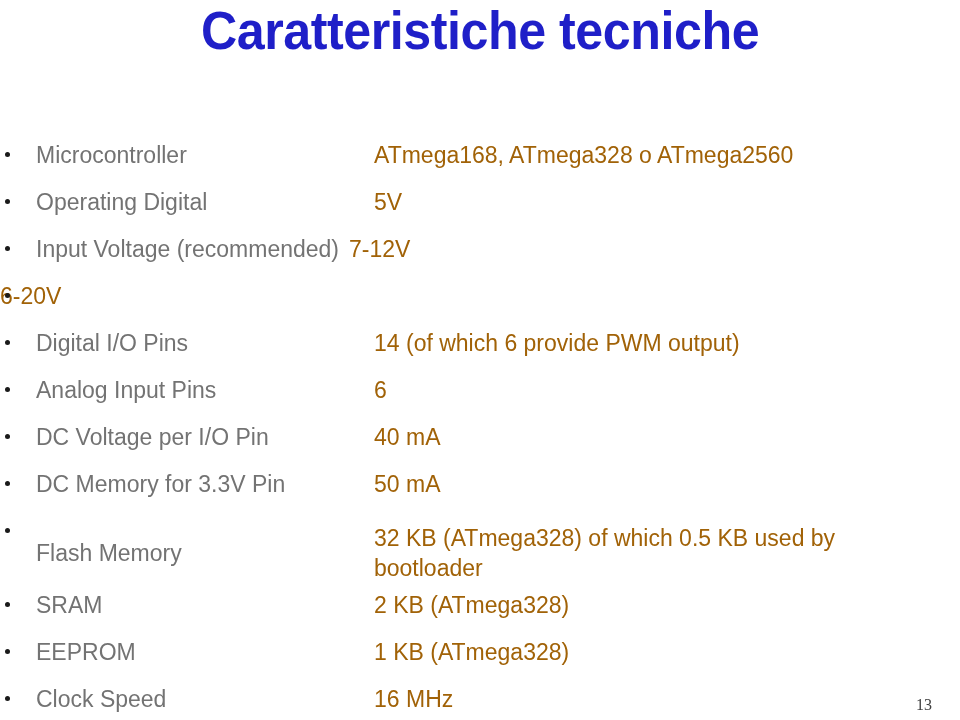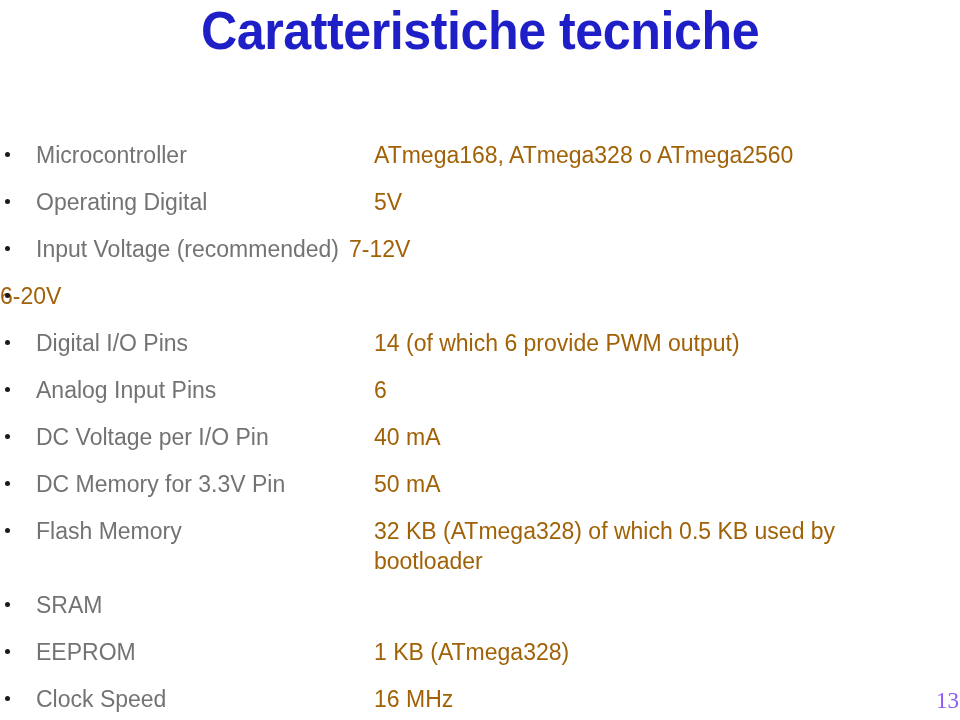--- a/index.html
+++ b/index.html
@@ -43,20 +43,21 @@
   }
   .spec-row {
     position: relative;
     display: flex;
     align-items: flex-start;
     min-height: 47px;
     padding-left: 0;
   }
   .spec-row.tall {
     min-height: 74px;
+    align-items: center;
   }
   .bullet-icon {
     position: absolute;
     left: 5px;
     top: 12px;
     width: 5px;
     height: 5px;
     background: #1a1a1a;
     border-radius: 50%;
   }
@@ -79,25 +80,25 @@
   }
   
   .spec-row.wide-label .spec-label {
     width: auto;
     padding-right: 10px;
   }
 
   
   .page-number {
     position: absolute;
-    right: 1px;
+    right: 28px;
     bottom: 6px;
     font-family: "Liberation Serif", serif;
-    font-size: 23px;
-    color: #8b5cf6;
+    font-size: 16px;
+    color: #404040;
   }
 </style>
 </head>
 <body>
 
 <div class="slide-root">
 
   <div class="slide-title">Caratteristiche tecniche</div>
 
   <div class="spec-list">
@@ -151,20 +152,21 @@
 
     <div class="spec-row tall">
       <span class="bullet-icon"></span>
       <span class="spec-label">Flash Memory</span>
       <span class="spec-value">32 KB (ATmega328) of which 0.5 KB used by bootloader</span>
     </div>
 
     <div class="spec-row">
       <span class="bullet-icon"></span>
       <span class="spec-label">SRAM</span>
+      <span class="spec-value">2 KB (ATmega328)</span>
     </div>
 
     <div class="spec-row">
       <span class="bullet-icon"></span>
       <span class="spec-label">EEPROM</span>
       <span class="spec-value">1 KB (ATmega328)</span>
     </div>
 
     <div class="spec-row">
       <span class="bullet-icon"></span>

